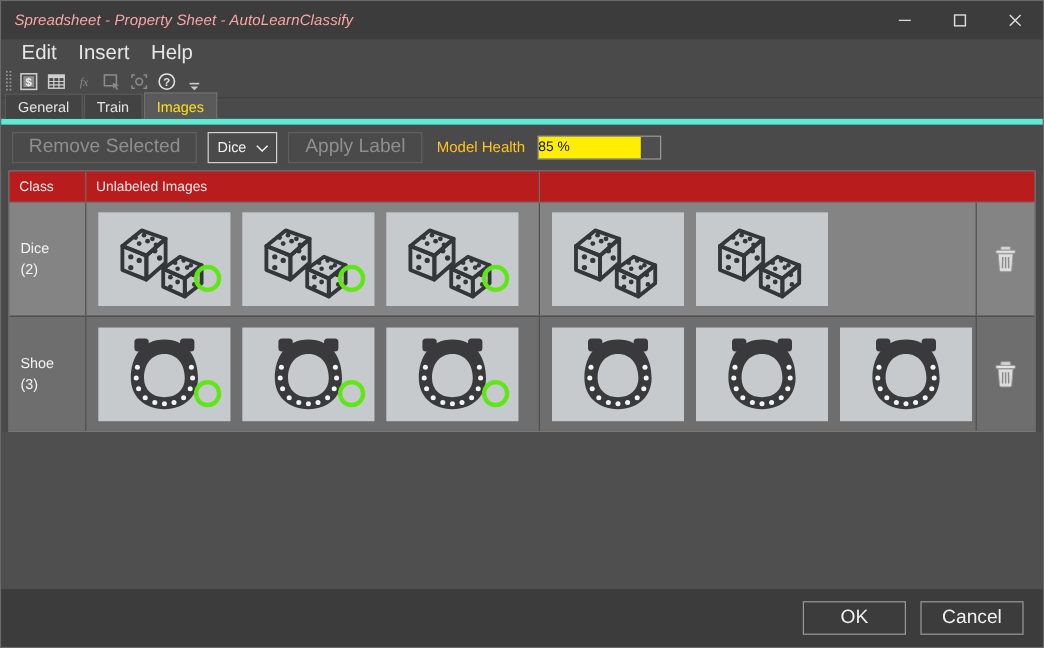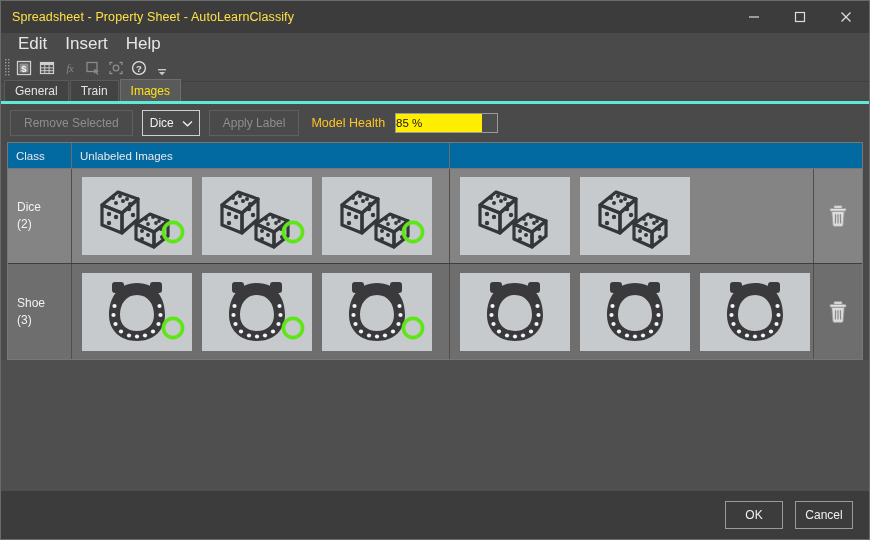--- a/index.html
+++ b/index.html
@@ -18,22 +18,23 @@
   }
 
   
   .titlebar {
     height: 32px; min-height: 32px;
     background: #3c3c3c;
     display: flex; align-items: center;
     padding-left: 11px;
   }
   .title-text {
-    color: #fde047; font-size: 12.5px; letter-spacing: .1px;
+    color: #fca5a5; font-size: 12.5px; letter-spacing: .1px;
     white-space: nowrap;
+    font-style: italic;
   }
   .win-buttons { margin-left: auto; display: flex; height: 32px; }
   .win-btn {
     width: 46px; height: 32px;
     display: flex; align-items: center; justify-content: center;
     color: #dcdcdc;
   }
   .win-btn svg { display: block; }
 
   
@@ -70,21 +71,21 @@
     display: flex; align-items: flex-end; justify-content: center;
     padding-bottom: 3px;
   }
 
   
   .tabstrip {
     height: 22px; min-height: 22px;
     background: #4a4a4a;
     display: flex; align-items: flex-end;
     padding-left: 3px;
-    border-bottom: 3px solid #5eead4;
+    border-bottom: 5px solid #5eead4;
   }
   .tab {
     height: 21px;
     padding: 0 10px;
     display: flex; align-items: center;
     font-size: 12px; color: #e3e3e3;
     background: #434343;
     border: 1px solid #5a5a5a; border-bottom: none;
     margin-right: 1px;
   }
@@ -100,21 +101,21 @@
     height: 38px; min-height: 38px;
     background: #4a4a4a;
     display: flex; align-items: center;
     padding-left: 9px;
     gap: 9px;
   }
   .btn {
     height: 26px;
     padding: 0 13px;
     display: flex; align-items: center; justify-content: center;
-    font-size: 12px;
+    font-size: 16px;
     border: 1px solid #6b6b6b;
     background: transparent;
     color: #e8e8e8;
     white-space: nowrap;
   }
   .btn.disabled { color: #8e8e8e; border-color: #5f5f5f; }
 
   .combo {
     height: 26px; min-width: 54px;
     border: 1px solid #cfcfcf;
@@ -151,21 +152,21 @@
   
   .table-wrap {
     margin: 0 6px;
     border: 1px solid #777;
     background: #5e5e5e;
     flex: 0 0 auto;
   }
   .thead {
     display: flex;
     height: 26px;
-    background: #0369a1;
+    background: #b91c1c;
     border-bottom: 1px solid #777;
   }
   .th {
     font-size: 11.5px; color: #e9e9e9;
     display: flex; align-items: center;
     padding-left: 8px;
     border-right: 1px solid #6d6d6d;
     height: 100%;
   }
   .col-class { width: 64px; flex: 0 0 64px; }
@@ -215,21 +216,21 @@
 
   
   .filler { flex: 1 1 auto; background: #4f4f4f; }
   .footer {
     height: 48px; min-height: 48px;
     background: #3c3c3c;
     display: flex; align-items: center; justify-content: flex-end;
     gap: 12px; padding-right: 16px;
   }
   .footer .btn {
-    width: 58px; height: 28px; padding: 0;
+    width: 86px; height: 28px; padding: 0;
     border-color: #9a9a9a; color: #f0f0f0; text-align: center;
   }
 </style>
 </head>
 <body>
 
 <div class="window">
 
   <div class="titlebar">
     <div class="title-text">Spreadsheet - Property Sheet - AutoLearnClassify</div>

